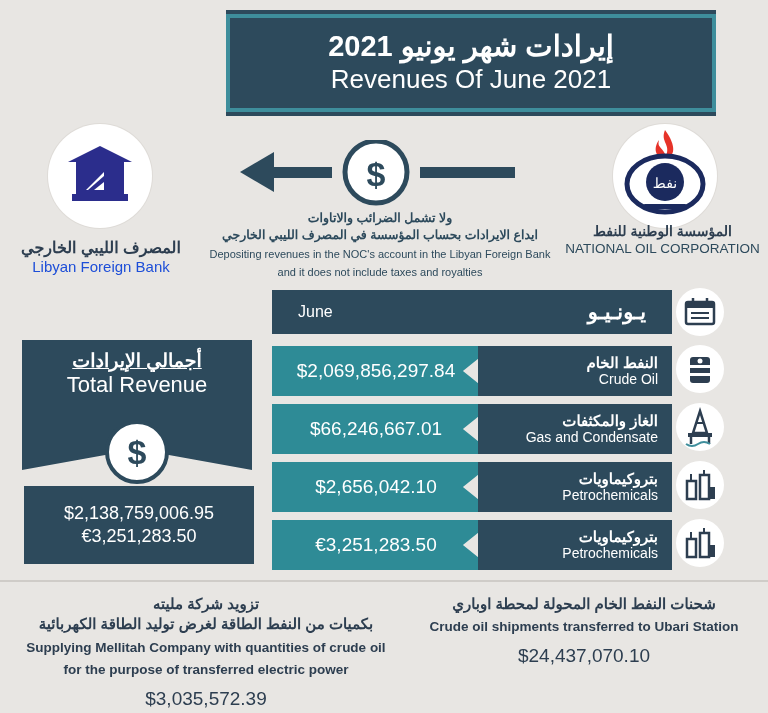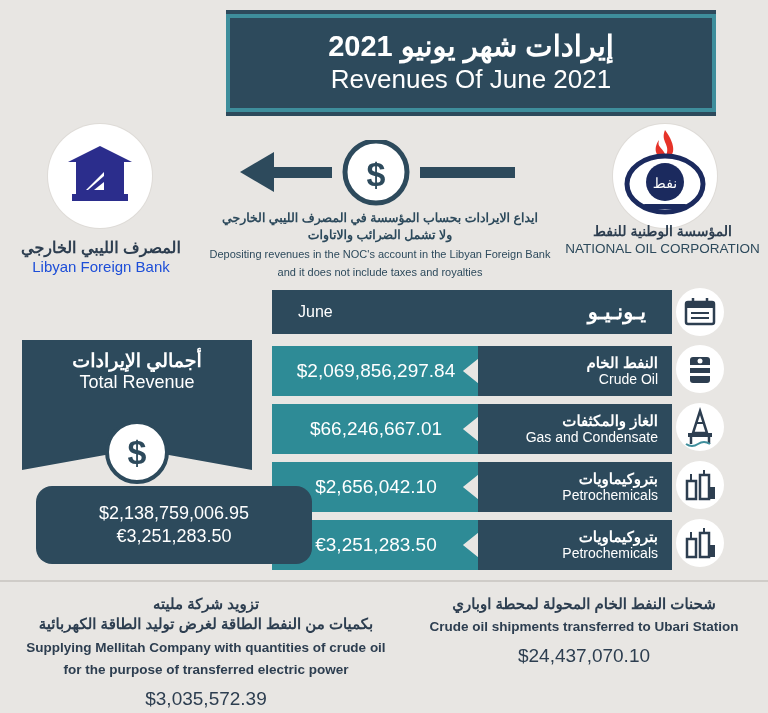--- a/index.html
+++ b/index.html
@@ -181,49 +181,48 @@
   }
 
   
   .total-card {
     position: absolute;
     left: 22px; top: 340px;
     width: 230px; height: 130px;
     background: #2d4a5c;
     clip-path: polygon(0 0, 100% 0, 100% 100%, 50% 84%, 0 100%);
   }
-  .total-card .ar { color: #ffffff; font-size: 19px; font-weight: bold; text-align: center; padding-top: 9px; direction: rtl; }
-  .total-card .en { color: #ffffff; font-size: 18px; text-align: center; }
+  .total-card .ar { color: #ffffff; font-size: 19px; font-weight: bold; text-align: center; padding-top: 9px; direction: rtl; text-decoration: underline; }
+  .total-card .en { color: #ffffff; font-size: 22px; text-align: center; }
   .dollar-badge {
     position: absolute;
     left: 105px; top: 420px;
     width: 64px; height: 64px;
     border-radius: 50%;
     background: #ffffff;
     border: 4px solid #2d4a5c;
     box-sizing: border-box;
     color: #2d4a5c;
     font-size: 34px;
     font-weight: bold;
     display: flex;
     align-items: center;
     justify-content: center;
   }
   .total-values {
     position: absolute;
-    left: 36px; top: 486px;
-    width: 276px; height: 78px;
+    left: 24px; top: 486px;
+    width: 230px; height: 78px;
     background: #2d4a5c;
     color: #ffffff;
     display: flex;
     flex-direction: column;
     align-items: center;
     justify-content: center;
     line-height: 1.3;
-    border-radius: 16px;
   }
   .total-values div { font-size: 18px; }
 
   
   .footer-sep {
     position: absolute;
     left: 0; top: 580px;
     width: 768px; height: 2px;
     background: #cfccc8;
   }
@@ -274,22 +273,22 @@
 <div class="arrow-wrap">
   <svg width="275" height="70" viewBox="0 0 275 70" aria-hidden="true">
     <polygon points="0,32 34,12 34,52" fill="#2d4a5c"></polygon>
     <rect x="32" y="27" width="60" height="11" fill="#2d4a5c"></rect>
     <rect x="180" y="27" width="95" height="11" fill="#2d4a5c"></rect>
     <circle cx="136" cy="32" r="31" fill="#ffffff" stroke="#2d4a5c" stroke-width="5"></circle>
     <text x="136" y="46" font-family="Liberation Sans, sans-serif" font-size="34" font-weight="bold" fill="#2d4a5c" text-anchor="middle">$</text>
   </svg>
 </div>
 <div class="flow-caption">
+  <div class="ar">ولا تشمل الضرائب والاتاوات</div>
   <div class="ar">ايداع الايرادات بحساب المؤسسة في المصرف الليبي الخارجي</div>
-  <div class="ar">ولا تشمل الضرائب والاتاوات</div>
   <div class="en">Depositing revenues in the NOC's account in the Libyan Foreign Bank</div>
   <div class="en">and it does not include taxes and royalties</div>
 </div>
 
 <div class="noc-circle">
   <svg width="104" height="104" viewBox="0 0 104 104" aria-hidden="true">
     <path d="M52 6 C47 18 58 20 53 32 C49 22 44 24 46 16 C40 24 42 34 52 34 C62 34 64 22 52 6 Z" fill="#e63329"></path>
     <ellipse cx="52" cy="60" rx="38" ry="28" fill="none" stroke="#1b2a5e" stroke-width="5"></ellipse>
     <circle cx="52" cy="58" r="19" fill="#1b2a5e"></circle>
     <text x="52" y="64" font-family="Liberation Sans, sans-serif" font-size="14" fill="#ffffff" text-anchor="middle">نفط</text>

